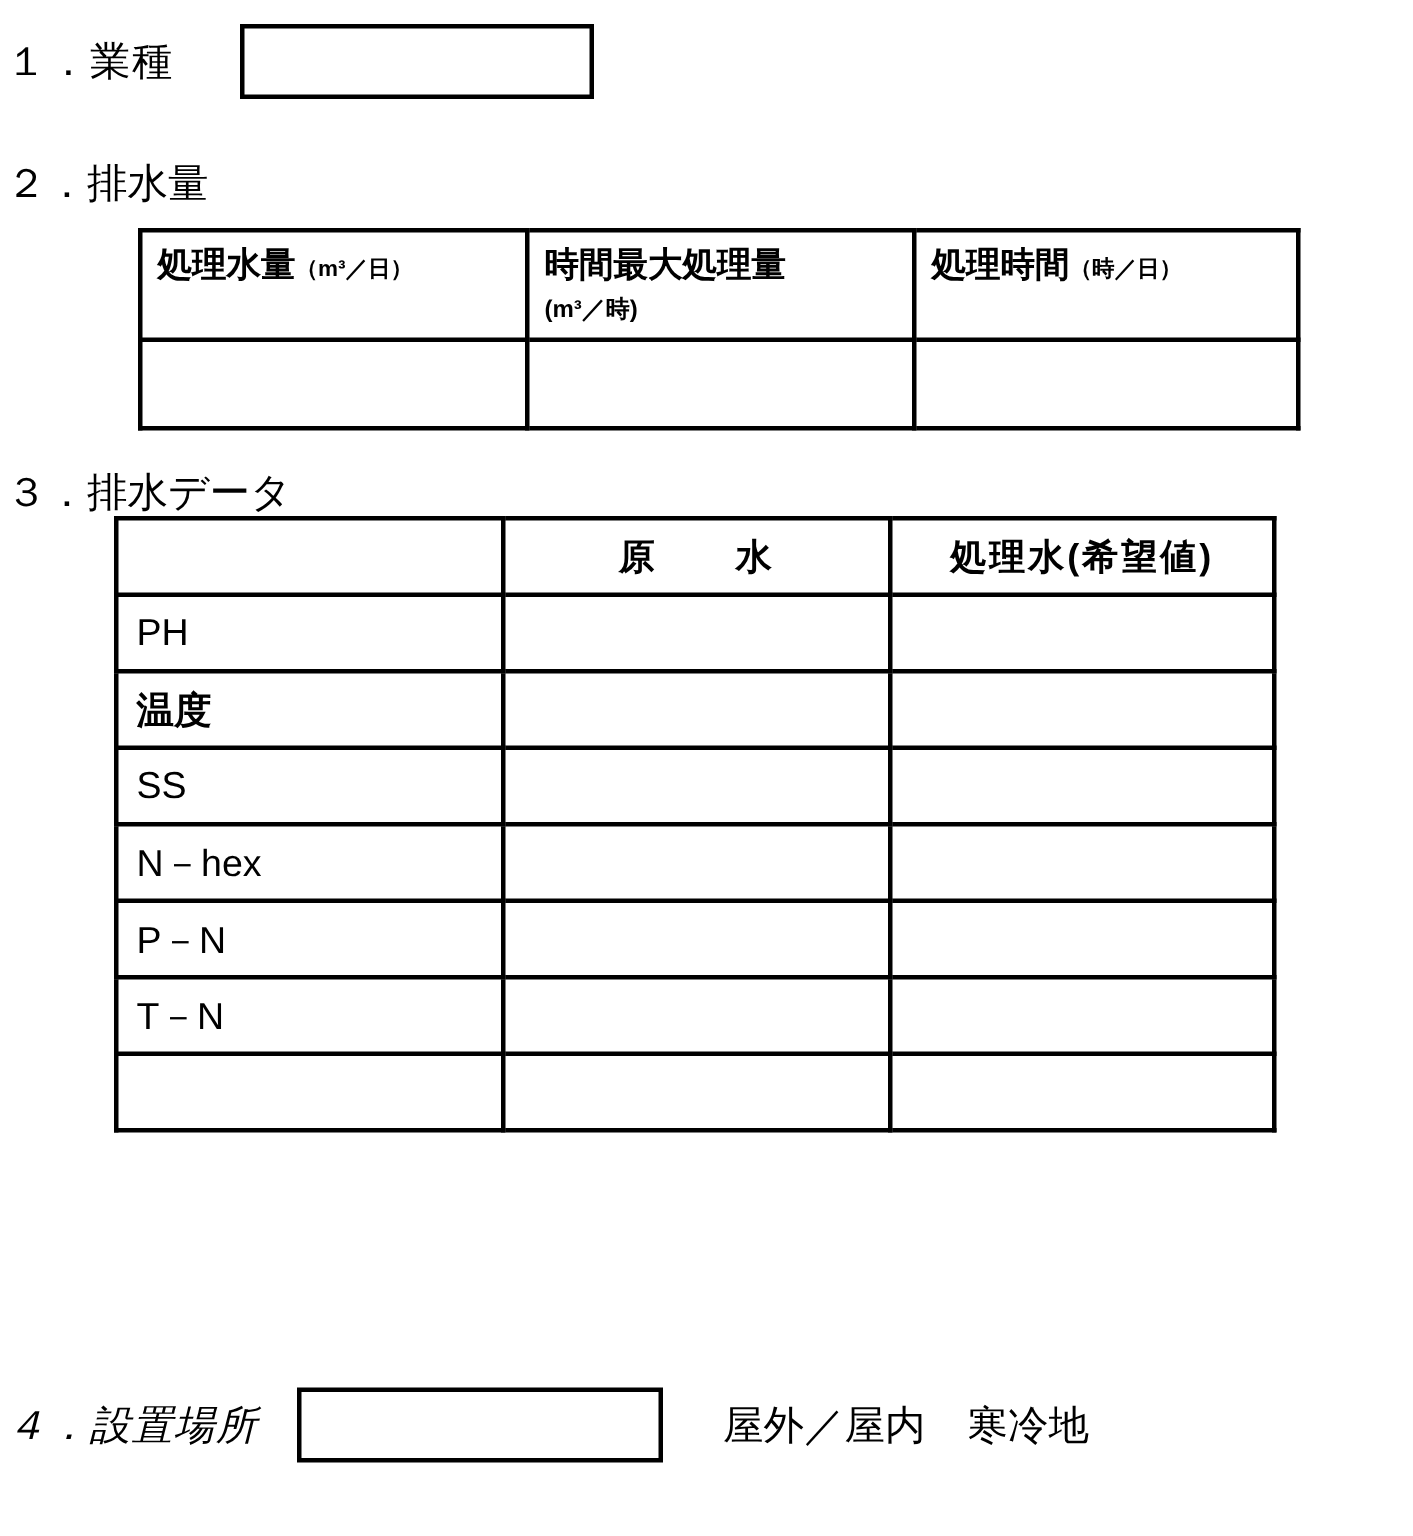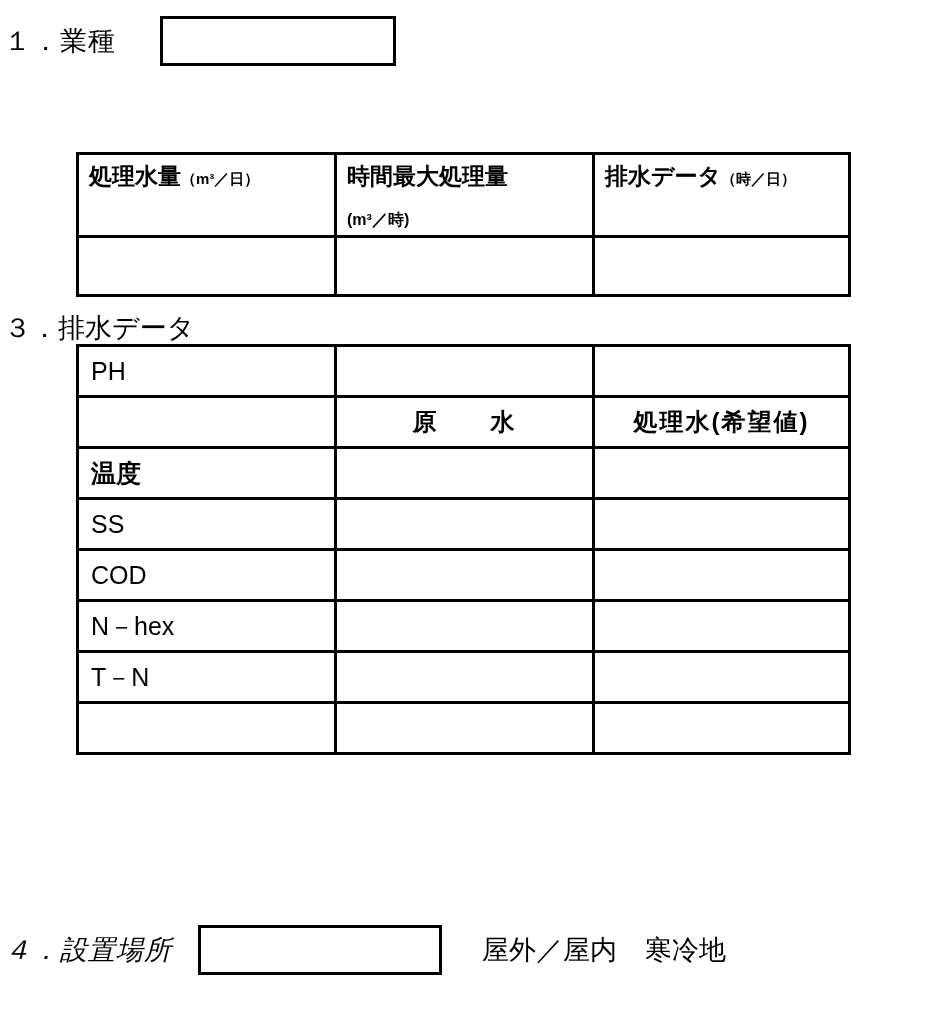--- a/index.html
+++ b/index.html
@@ -50,21 +50,21 @@
 
   
   .sec2-label {
     position: absolute;
     left: 4px;
     top: 104px;
     font-size: 27px;
   }
   .table2 {
     position: absolute;
-    left: 76px;
+    left: 92px;
     top: 152px;
     width: 772px;
     border-collapse: collapse;
     table-layout: fixed;
   }
   .table2 td {
     border: 3px solid #000;
     vertical-align: top;
     padding: 6px 10px 4px 10px;
     font-family: "Liberation Sans", "DejaVu Sans", sans-serif;
@@ -78,21 +78,21 @@
     height: 46px;
   }
   .unit {
     font-weight: bold;
     font-size: 15px;
   }
   .hdr-sub {
     display: block;
     font-size: 16px;
     font-weight: bold;
-    margin-top: 18px;
+    margin-top: 4px;
   }
   .col-a { width: 258px; }
   .col-b { width: 258px; }
   .col-c { width: 256px; }
 
   
   .sec3-label {
     position: absolute;
     left: 4px;
     top: 278px;
@@ -167,84 +167,85 @@
 </head>
 <body>
 
 <div class="page">
 
   <div class="sec1">
     <span class="sec-label">１．業種</span>
     <div class="box-industry"></div>
   </div>
 
+  <div class="sec2-label">２．排水量</div>
 
   <table class="table2">
     <colgroup>
       <col class="col-a">
         <col class="col-b">
         <col class="col-c">
     </colgroup>
     <tbody>
         <tr>
       <td class="hdr">
         <span>処理水量</span><span class="unit">（m³／日）</span>
       </td>
       <td class="hdr">
         <span>時間最大処理量</span>
         <span class="hdr-sub">(m³／時)</span>
       </td>
       <td class="hdr">
-        <span>排水データ</span><span class="unit">（時／日）</span>
+        <span>処理時間</span><span class="unit">（時／日）</span>
       </td>
     </tr>
     <tr class="blankrow">
       <td></td>
       <td></td>
       <td></td>
     </tr>
   </tbody>
     </table>
 
   <div class="sec3-label">３．排水データ</div>
 
   <table class="table3">
     <colgroup>
       <col class="col-a">
         <col class="col-b">
         <col class="col-c">
     </colgroup>
     <tbody>
         <tr>
-      <td class="item">PH</td>
-      <td></td>
-      <td></td>
-    </tr>
-    <tr>
       <td></td>
       <td class="center">原　　水</td>
       <td class="center">処理水(希望値)</td>
     </tr>
     <tr>
+      <td class="item">PH</td>
+      <td></td>
+      <td></td>
+    </tr>
+    <tr>
       <td class="item bold">温度</td>
       <td></td>
       <td></td>
     </tr>
     <tr>
       <td class="item">SS</td>
       <td></td>
       <td></td>
     </tr>
     <tr>
-      <td class="item">COD</td>
-      <td></td>
-      <td></td>
-    </tr>
-    <tr>
       <td class="item">N－hex</td>
+      <td></td>
+      <td></td>
+    </tr>
+    <tr>
+      <td class="item">P－N</td>
       <td></td>
       <td></td>
     </tr>
     <tr>
       <td class="item">T－N</td>
       <td></td>
       <td></td>
     </tr>
     <tr>
       <td class="item"></td>

